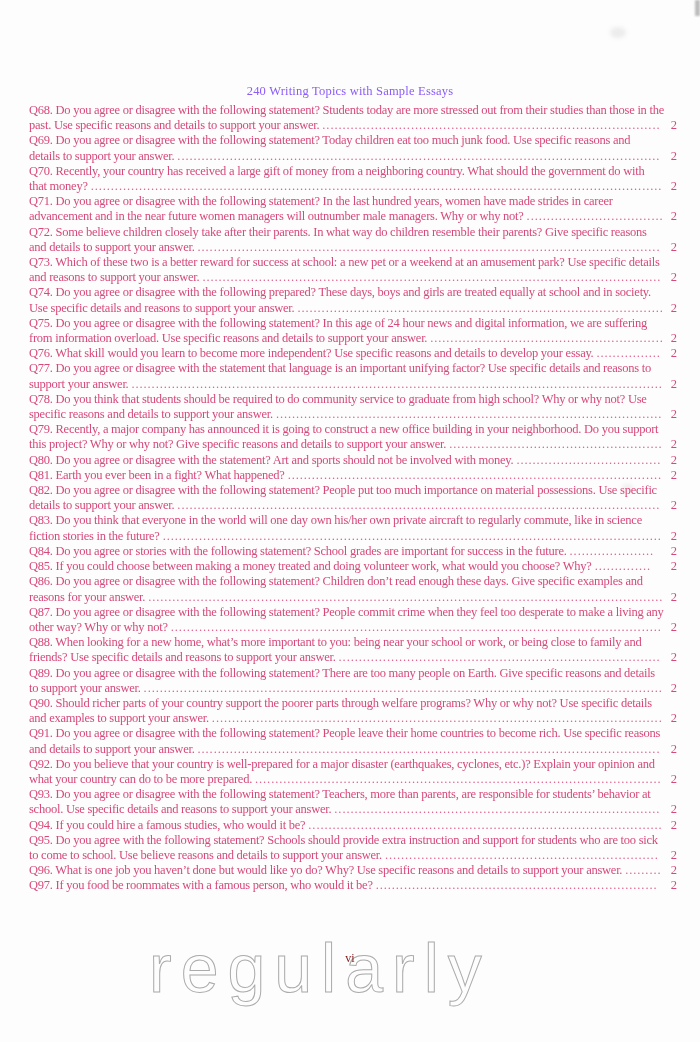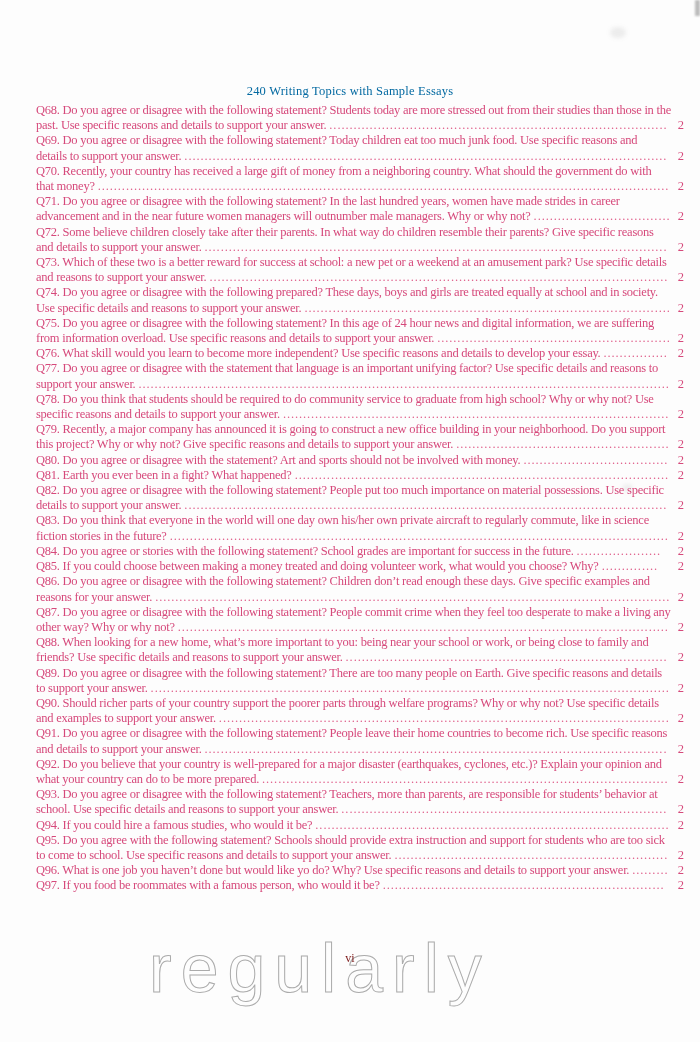--- a/index.html
+++ b/index.html
@@ -7,24 +7,24 @@
     position:relative;
     width:700px; height:1042px;
     background:#fdfdfd;
     overflow:hidden;
     font-family:"Liberation Serif","DejaVu Serif",serif;
   }
   .header {
     position:absolute; left:0; top:84px; width:700px;
     text-align:center;
     font-size:12.5px; letter-spacing:0.2px;
-    color:#0369a1;
+    color:#8b5cf6;
   }
   .toc {
-    position:absolute; left:36px; top:103px; width:648px;
+    position:absolute; left:29px; top:103px; width:648px;
     font-size:12.5px; line-height:15.2px; letter-spacing:-0.25px;
     color:#d6497b;
     text-align:left;
   }
   .toc-entry { margin:0; position:relative; padding-right:13px; }
   .dots { color:#e0628d; letter-spacing:0.9px; padding-left:3px; }
   .pg { position:absolute; right:0; bottom:0; letter-spacing:0; }
   .watermark-layer { position:absolute; left:0; top:0; width:700px; height:1042px; pointer-events:none; z-index:5; }
   .wm {
     position:absolute;
@@ -78,21 +78,21 @@
       <p class="toc-entry"><span>Q85.</span> <span>If you could choose between making a money treated and doing volunteer work, what would you choose? Why?</span><span class="dots">..............</span><span class="pg">2</span></p>
       <p class="toc-entry"><span>Q86.</span> <span>Do you agree or disagree with the following statement? Children don’t read enough these days. Give specific examples and reasons for your answer.</span><span class="dots">................................................................................................................................</span><span class="pg">2</span></p>
       <p class="toc-entry"><span>Q87.</span> <span>Do you agree or disagree with the following statement? People commit crime when they feel too desperate to make a living any other way? Why or why not?</span><span class="dots">..........................................................................................................................</span><span class="pg">2</span></p>
       <p class="toc-entry"><span>Q88.</span> <span>When looking for a new home, what’s more important to you: being near your school or work, or being close to family and friends? Use specific details and reasons to support your answer.</span><span class="dots">................................................................................</span><span class="pg">2</span></p>
       <p class="toc-entry"><span>Q89.</span> <span>Do you agree or disagree with the following statement? There are too many people on Earth. Give specific reasons and details to support your answer.</span><span class="dots">.................................................................................................................................</span><span class="pg">2</span></p>
       <p class="toc-entry"><span>Q90.</span> <span>Should richer parts of your country support the poorer parts through welfare programs? Why or why not? Use specific details and examples to support your answer.</span><span class="dots">................................................................................................................</span><span class="pg">2</span></p>
       <p class="toc-entry"><span>Q91.</span> <span>Do you agree or disagree with the following statement? People leave their home countries to become rich. Use specific reasons and details to support your answer.</span><span class="dots">...................................................................................................................</span><span class="pg">2</span></p>
       <p class="toc-entry"><span>Q92.</span> <span>Do you believe that your country is well-prepared for a major disaster (earthquakes, cyclones, etc.)? Explain your opinion and what your country can do to be more prepared.</span><span class="dots">.....................................................................................................</span><span class="pg">2</span></p>
       <p class="toc-entry"><span>Q93.</span> <span>Do you agree or disagree with the following statement? Teachers, more than parents, are responsible for students’ behavior at school. Use specific details and reasons to support your answer.</span><span class="dots">.................................................................................</span><span class="pg">2</span></p>
       <p class="toc-entry"><span>Q94.</span> <span>If you could hire a famous studies, who would it be?</span><span class="dots">........................................................................................</span><span class="pg">2</span></p>
-      <p class="toc-entry"><span>Q95.</span> <span>Do you agree with the following statement? Schools should provide extra instruction and support for students who are too sick to come to school. Use specific reasons and details to support your answer.</span><span class="dots">....................................................................</span><span class="pg">2</span></p>
+      <p class="toc-entry"><span>Q95.</span> <span>Do you agree with the following statement? Schools should provide extra instruction and support for students who are too sick to come to school. Use believe reasons and details to support your answer.</span><span class="dots">....................................................................</span><span class="pg">2</span></p>
       <p class="toc-entry"><span>Q96.</span> <span>What is one job you haven’t done but would like yo do? Why? Use specific reasons and details to support your answer.</span><span class="dots">.........</span><span class="pg">2</span></p>
       <p class="toc-entry"><span>Q97.</span> <span>If you food be roommates with a famous person, who would it be?</span><span class="dots">......................................................................</span><span class="pg">2</span></p>
     </div>
 
   <div class="watermark-layer">
     <div class="wm wm-main">regularly</div>
   </div>
 
   <div class="folio">vi</div>
 </div>

